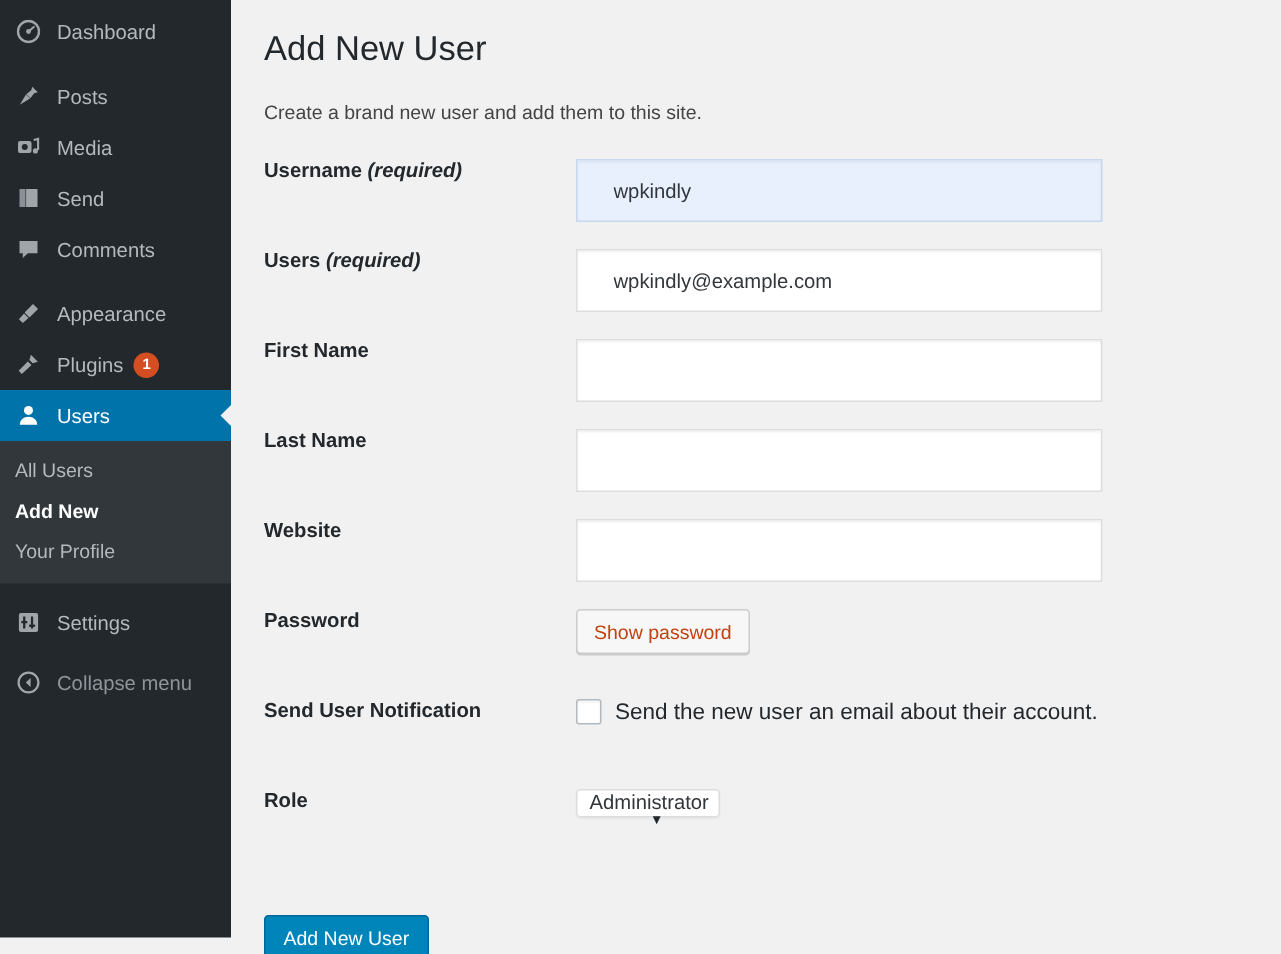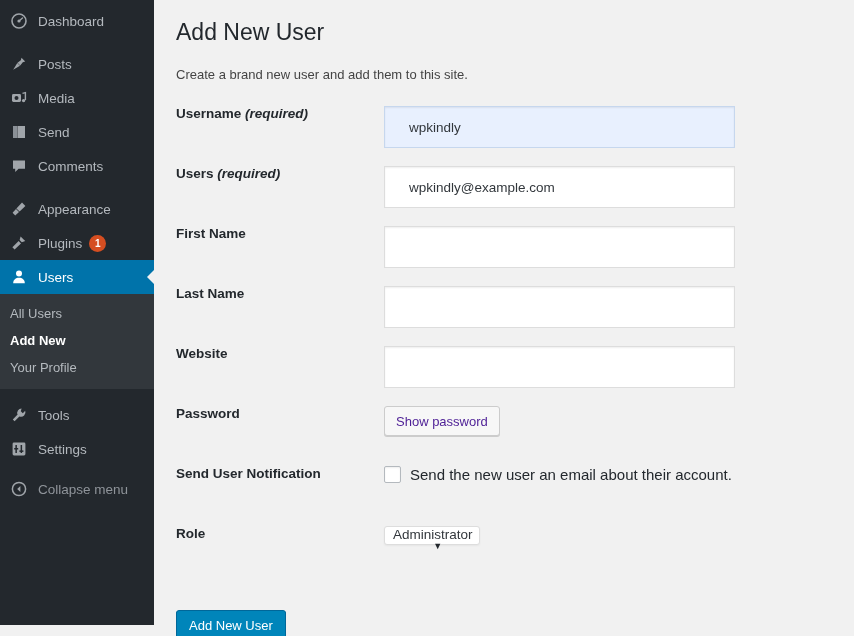--- a/index.html
+++ b/index.html
@@ -121,21 +121,21 @@
     background: #e8f0fe;
     border: 1px solid #c6d7ee;
   }
   input.txt::placeholder { color: #32373c; opacity: 1; }
 
   .btn-secondary {
     height: 30px;
     background: #f7f7f7;
     border: 1px solid #ccc;
     border-radius: 3px;
-    color: #4c1d95;
+    color: #c2410c;
     font-size: 13px;
     padding: 0 11px;
     font-family: "Liberation Sans", sans-serif;
     box-shadow: 0 1px 0 #ccc;
     cursor: pointer;
   }
 
   .checkrow { display: flex; align-items: center; }
   .cbox {
     width: 17px; height: 17px;
@@ -291,28 +291,20 @@
     </div>
 
     <div class="submenu">
       <span class="submenu-item">All Users</span>
       <span class="submenu-item current">Add New</span>
       <span class="submenu-item">Your Profile</span>
     </div>
 
     <div class="menu-sep"></div>
 
-    <div class="menu-item">
-      <span class="mi-icon">
-        <svg width="16" height="16" viewBox="0 0 16 16">
-            <path d="M10.6 1.4 a4.4 4.4 0 0 0-4 6.2 L1.8 12.4 l1.8 1.8 l4.8-4.8 a4.4 4.4 0 0 0 5.8-5.6 L11.8 6.2 L9.8 4.2 Z" fill="#a0a5aa"></path>
-          </svg>
-      </span>
-      <span class="mi-label">Tools</span>
-    </div>
 
     <div class="menu-item">
       <span class="mi-icon">
         <svg width="16" height="16" viewBox="0 0 16 16">
             <rect x="1.6" y="1.6" width="12.8" height="12.8" rx="1.4" fill="#a0a5aa"></rect>
             <rect x="4.4" y="4" width="1.5" height="8" fill="#23282d"></rect>
             <rect x="3.2" y="7" width="4" height="1.5" fill="#23282d"></rect>
             <rect x="9.6" y="4" width="1.5" height="8" fill="#23282d"></rect>
             <rect x="8.4" y="9.4" width="4" height="1.5" fill="#23282d"></rect>
           </svg>

